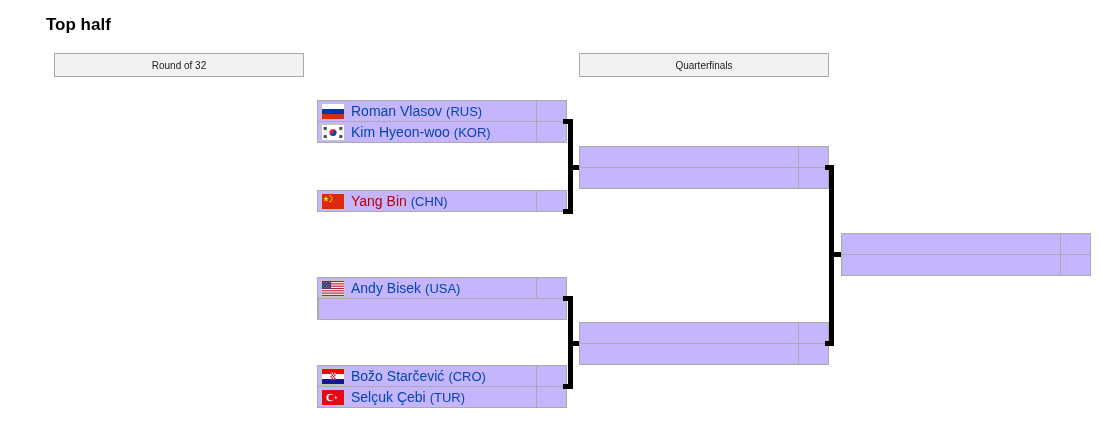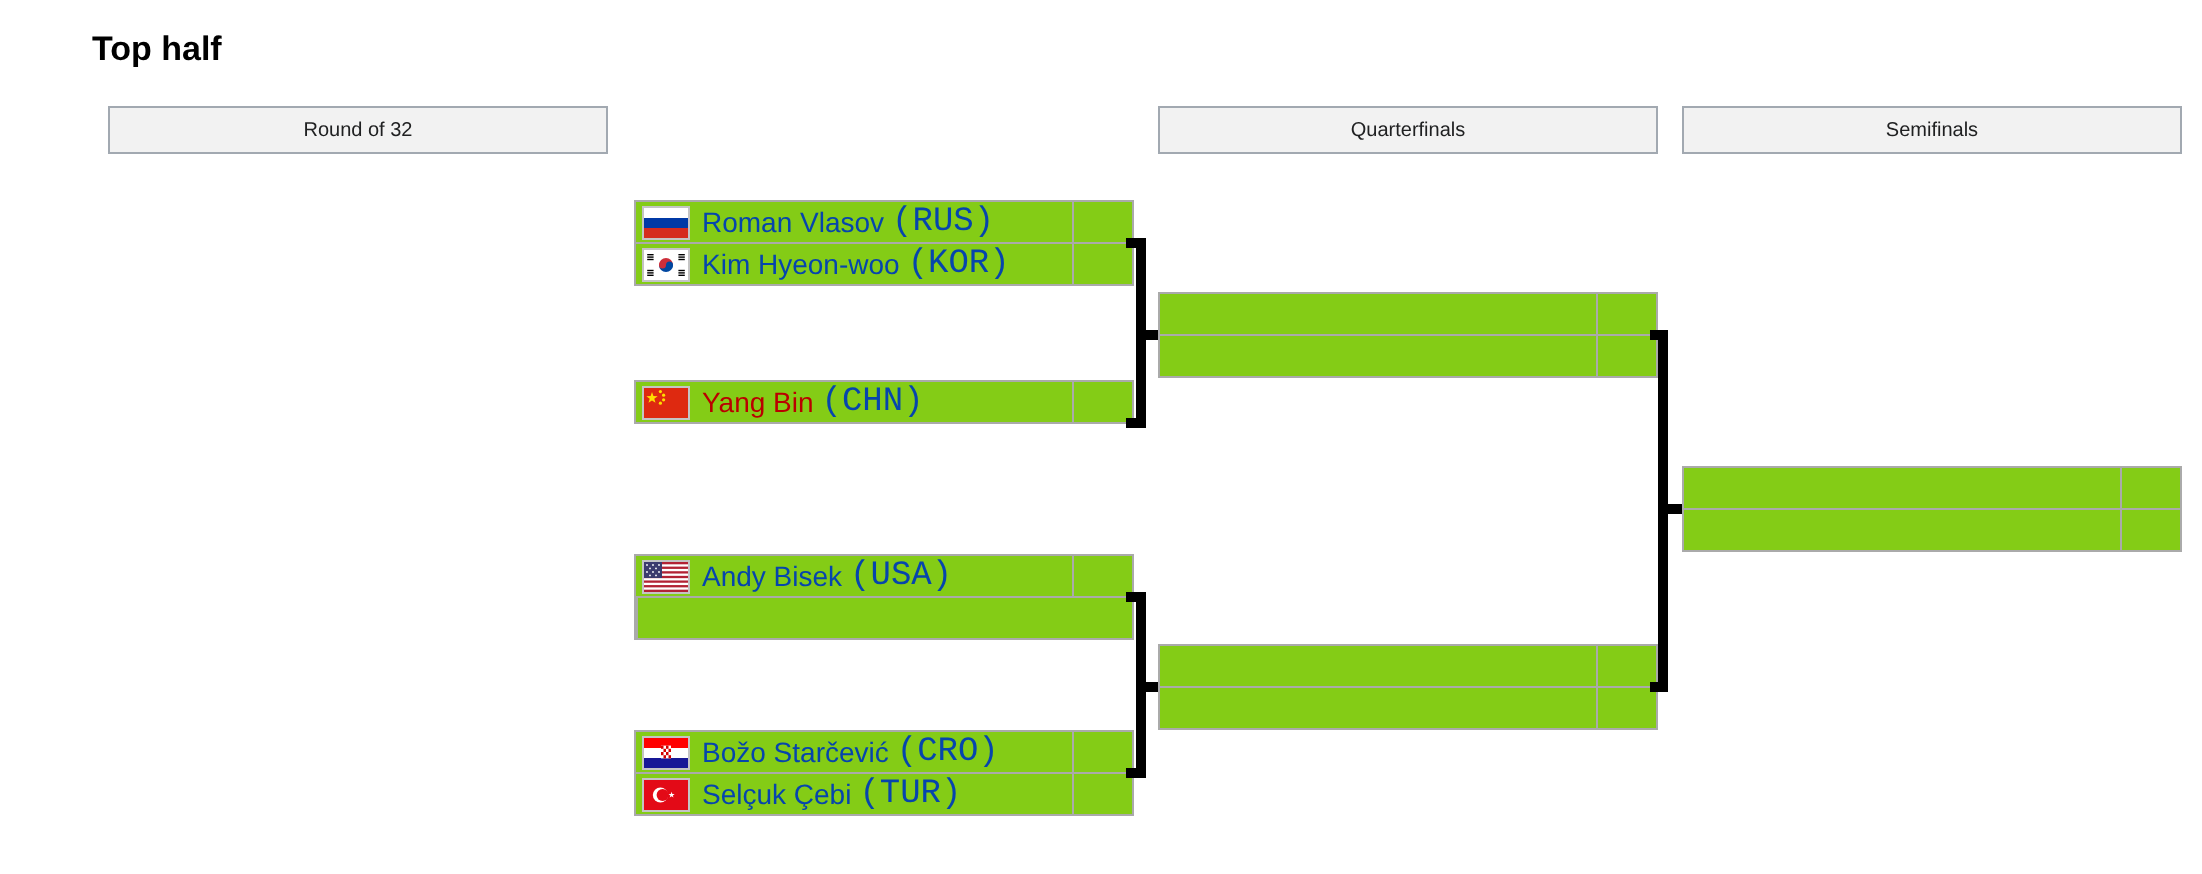--- a/index.html
+++ b/index.html
@@ -2,41 +2,40 @@
 <html><head>
 <meta charset="utf-8">
 <style>
   html,body{margin:0;padding:0;background:#fff;}
   body{font-family:"Liberation Sans","DejaVu Sans",sans-serif;}
   .stage{position:relative;width:1101px;height:437px;background:#fff;overflow:hidden;margin-left:21px;}
   .heading{position:absolute;left:25px;top:15px;font-size:17px;font-weight:bold;color:#000;}
   .rheader{position:absolute;width:250px;height:24px;box-sizing:border-box;border:1px solid #a2a9b1;
            background:#f2f2f2;color:#202122;font-size:10px;display:flex;align-items:center;justify-content:center;}
   .prow{position:absolute;width:250px;height:22px;box-sizing:border-box;border:1px solid #aaa;
-        background:#84cc16;display:flex;}
+        background:#c4b5fd;display:flex;}
   .name-cell{flex:1;display:flex;align-items:center;padding-left:3px;overflow:hidden;white-space:nowrap;}
   .score-cell{width:30px;box-sizing:border-box;border-left:1px solid #aaa;display:flex;align-items:center;
               justify-content:center;font-size:13px;color:#202122;}
   .flag{display:inline-block;width:22px;height:15px;border:1px solid #c4c4c4;margin-right:6px;flex:none;line-height:0;background:#fff;}
   .flag svg{display:block;width:22px;height:15px;}
   .plink{color:#0645ad;font-size:14px;text-decoration:none;cursor:pointer;}
   .plink.redlink{color:#ba0000;}
-  .cc{color:#0645ad;font-size:17px;margin-left:4px;text-decoration:none;cursor:pointer;font-family:Liberation Mono, monospace;}
+  .cc{color:#0645ad;font-size:13px;margin-left:4px;text-decoration:none;cursor:pointer;}
   .conn{position:absolute;background:#000;}
 </style>
 </head>
 <body>
 
 <div class="stage">
 
   <div class="heading">Top half</div>
 
   <div class="rheader" style="left:33px;top:53px">Round of 32</div>
   <div class="rheader" style="left:558px;top:53px">Quarterfinals</div>
-  <div class="rheader" style="left:820px;top:53px">Semifinals</div>
 
   <div class="prow" style="left:296px;top:100px">
     <div class="name-cell">
       <span class="flag">
           <svg viewBox="0 0 22 15">
             <rect width="22" height="5" fill="#fff"></rect>
             <rect y="5" width="22" height="5" fill="#0039a6"></rect>
             <rect y="10" width="22" height="5" fill="#d52b1e"></rect>
           </svg>
         </span>

